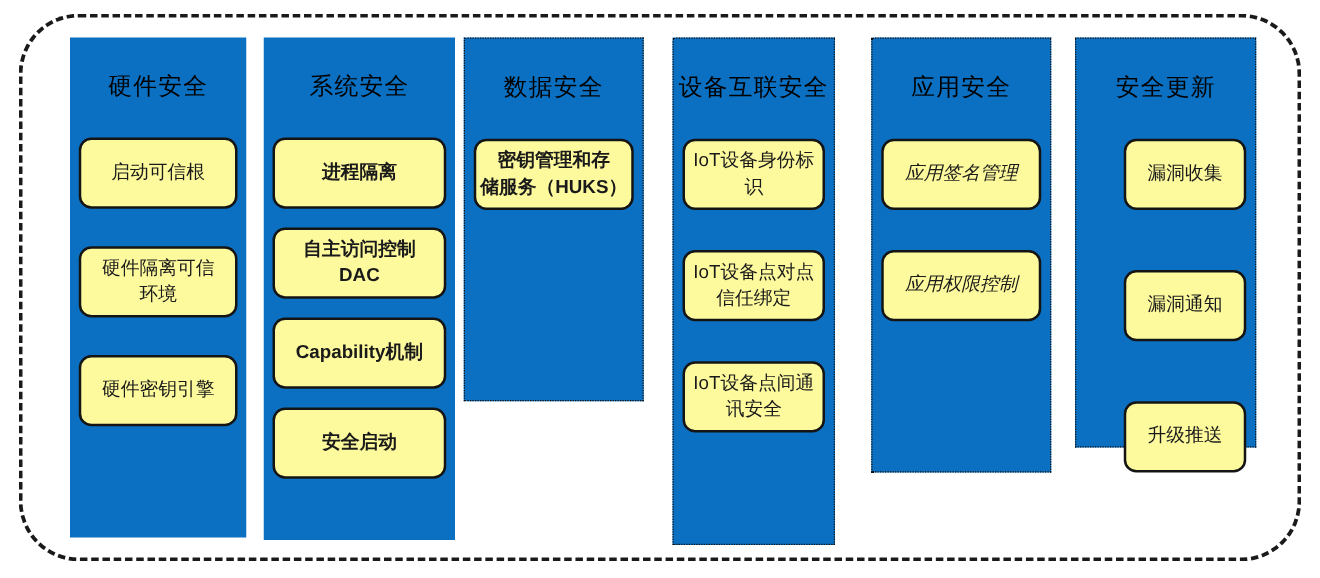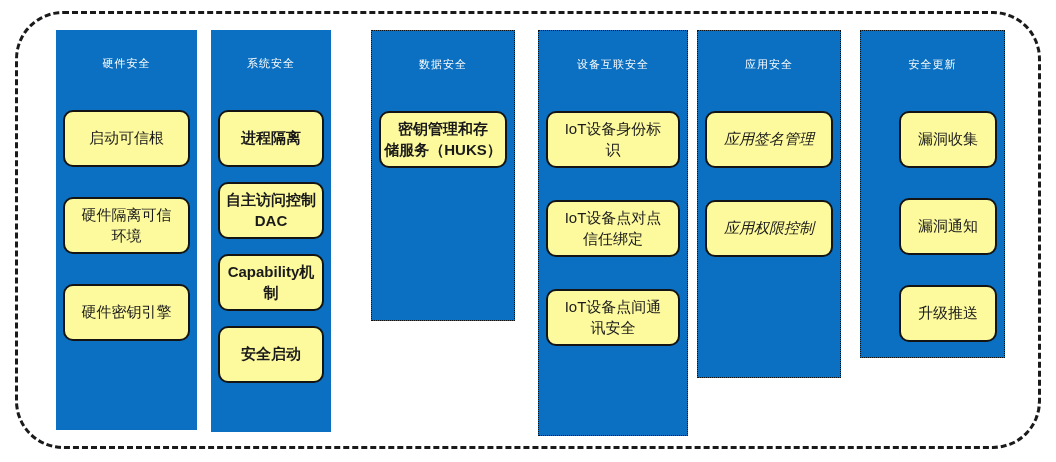--- a/index.html
+++ b/index.html
@@ -17,43 +17,43 @@
     left:15px;top:11px;width:1026px;height:438px;
     border:3px dashed #1a1a1a;
     border-radius:48px;
   }
   .columns{position:absolute;inset:0;}
   .column{
     position:absolute;top:30px;
     background:#0b70c1;
   }
   .column:nth-child(1){left:56px;width:141px;height:400px;}
-  .column:nth-child(2){left:211px;width:120px;height:402px;}
+  .column:nth-child(2){left:211px;width:153px;height:402px;}
   .column:nth-child(3){left:371px;width:144px;height:291px;}
-  .column:nth-child(4){left:538px;width:150px;height:406px;}
+  .column:nth-child(4){left:538px;width:130px;height:406px;}
   .column:nth-child(5){left:697px;width:144px;height:348px;}
   .column:nth-child(6){left:860px;width:145px;height:328px;}
   .column:nth-child(n+3){border:1px dotted #111;}
   .col-title{
     margin-top:26px;height:22px;
-    color:#ffffff;
-    font-size:11px;
+    color:#000000;
+    font-size:19px;
     text-align:center;
     letter-spacing:1px;
   }
   .items{
     display:flex;flex-direction:column;
     margin-top:32px;
   }
   .column:nth-child(1) .items{gap:30px;}
   .column:nth-child(2) .items{gap:15px;font-weight:bold;}
   .column:nth-child(3) .items{gap:30px;font-weight:bold;}
   .column:nth-child(4) .items{gap:32px;}
   .column:nth-child(5) .items{gap:32px;font-style:italic;}
-  .column:nth-child(6) .items{gap:30px;padding-left:31px;}
+  .column:nth-child(6) .items{gap:48px;padding-left:31px;}
   .item{
     width:calc(100% - 14px);
     min-height:57px;
     margin:0 auto;
     background:#fdfa9d;
     border:2px solid #141414;
     border-radius:10px;
     display:flex;align-items:center;justify-content:center;
     text-align:center;
     font-size:15px;

